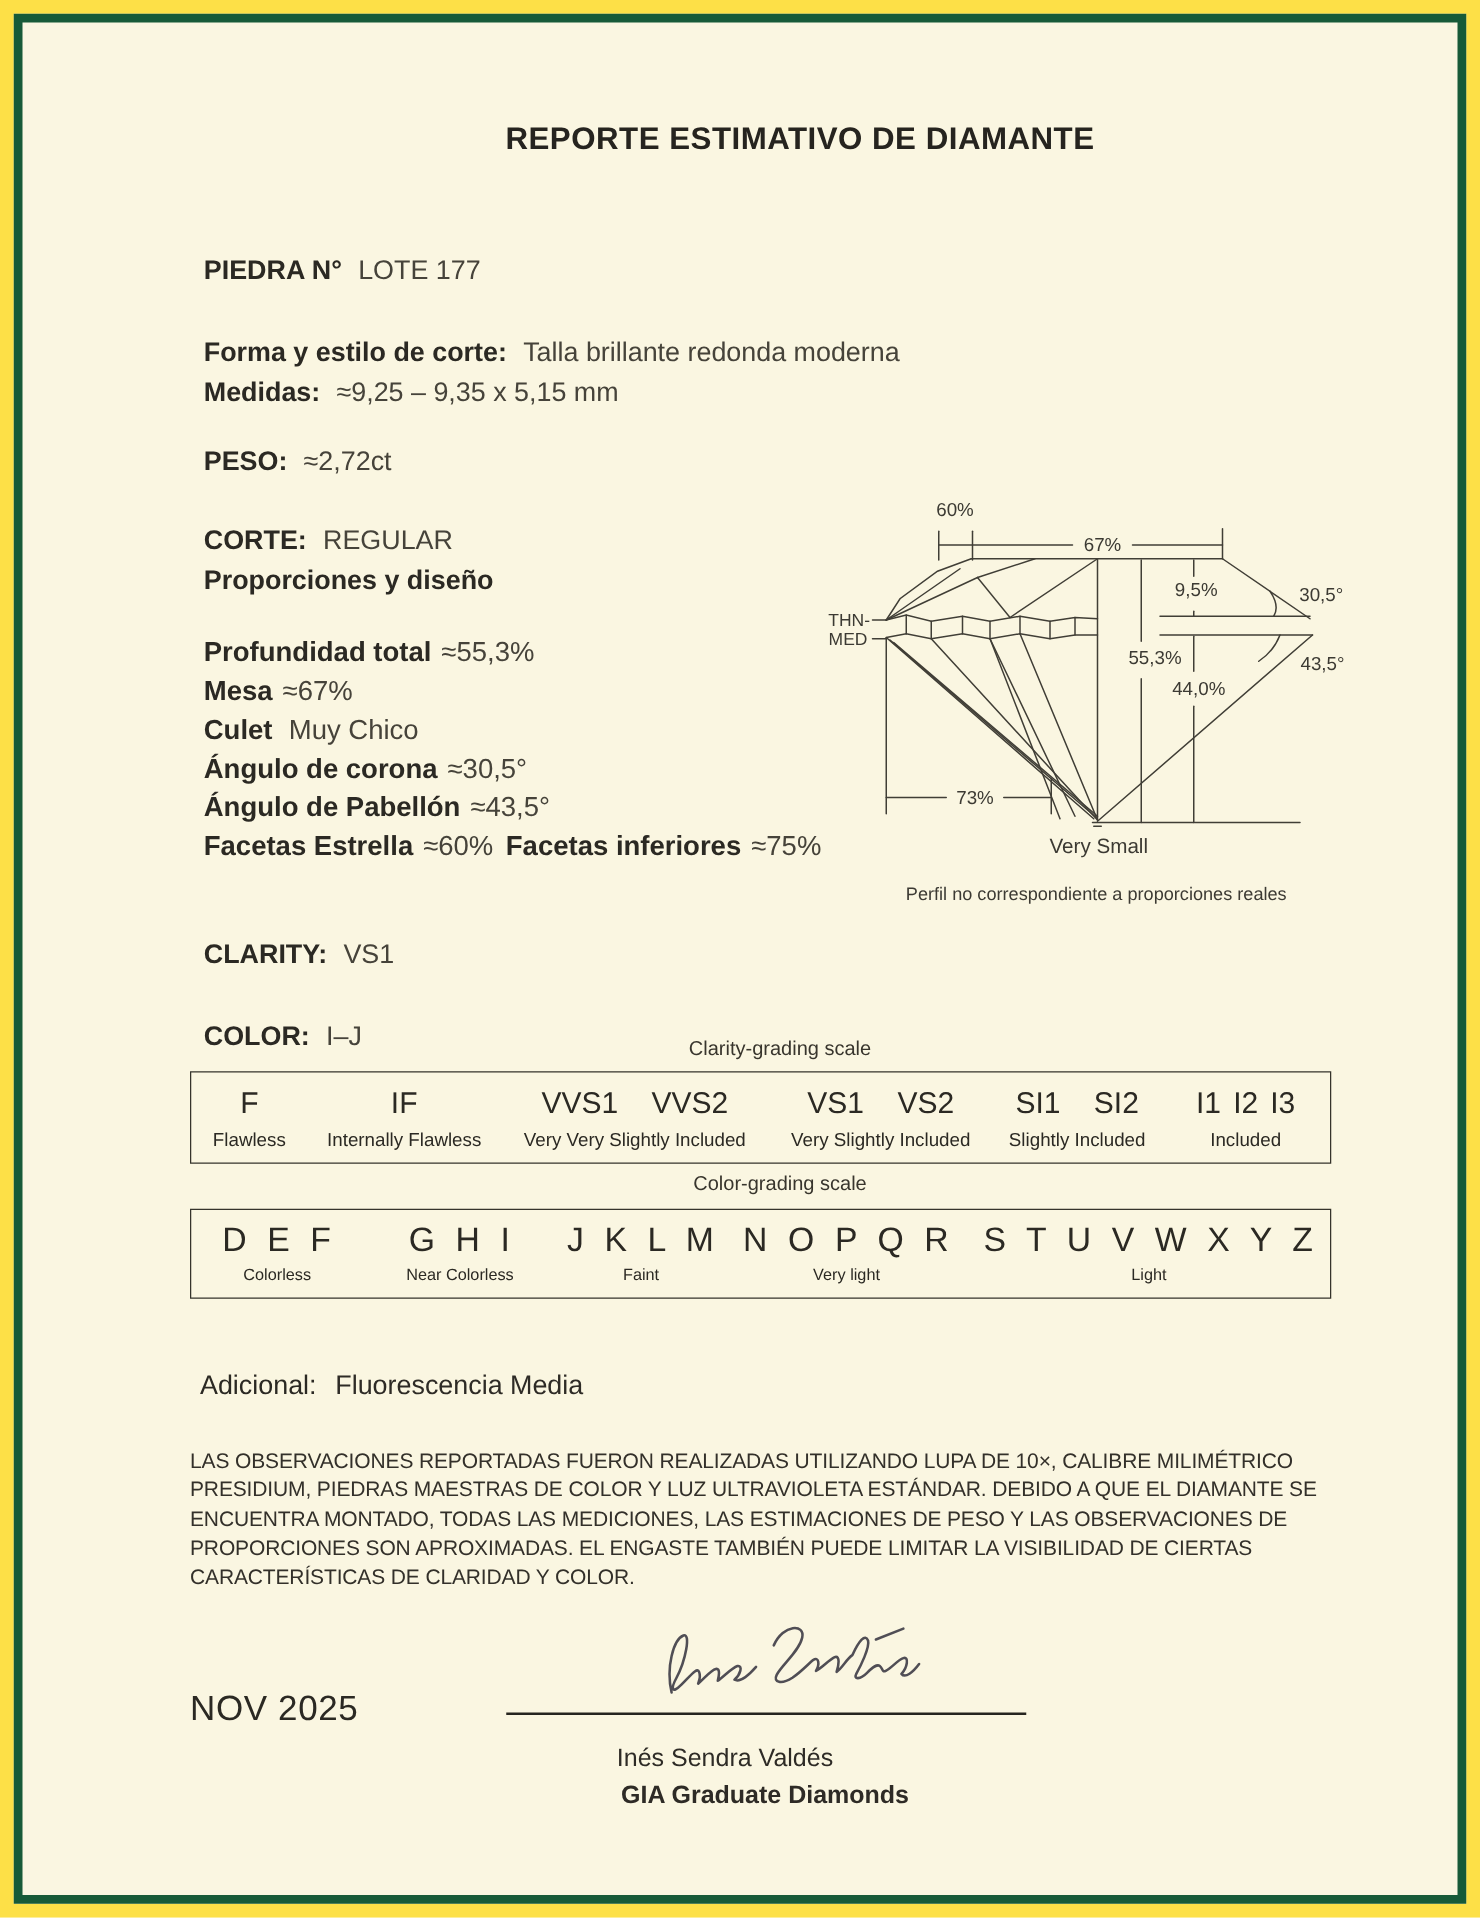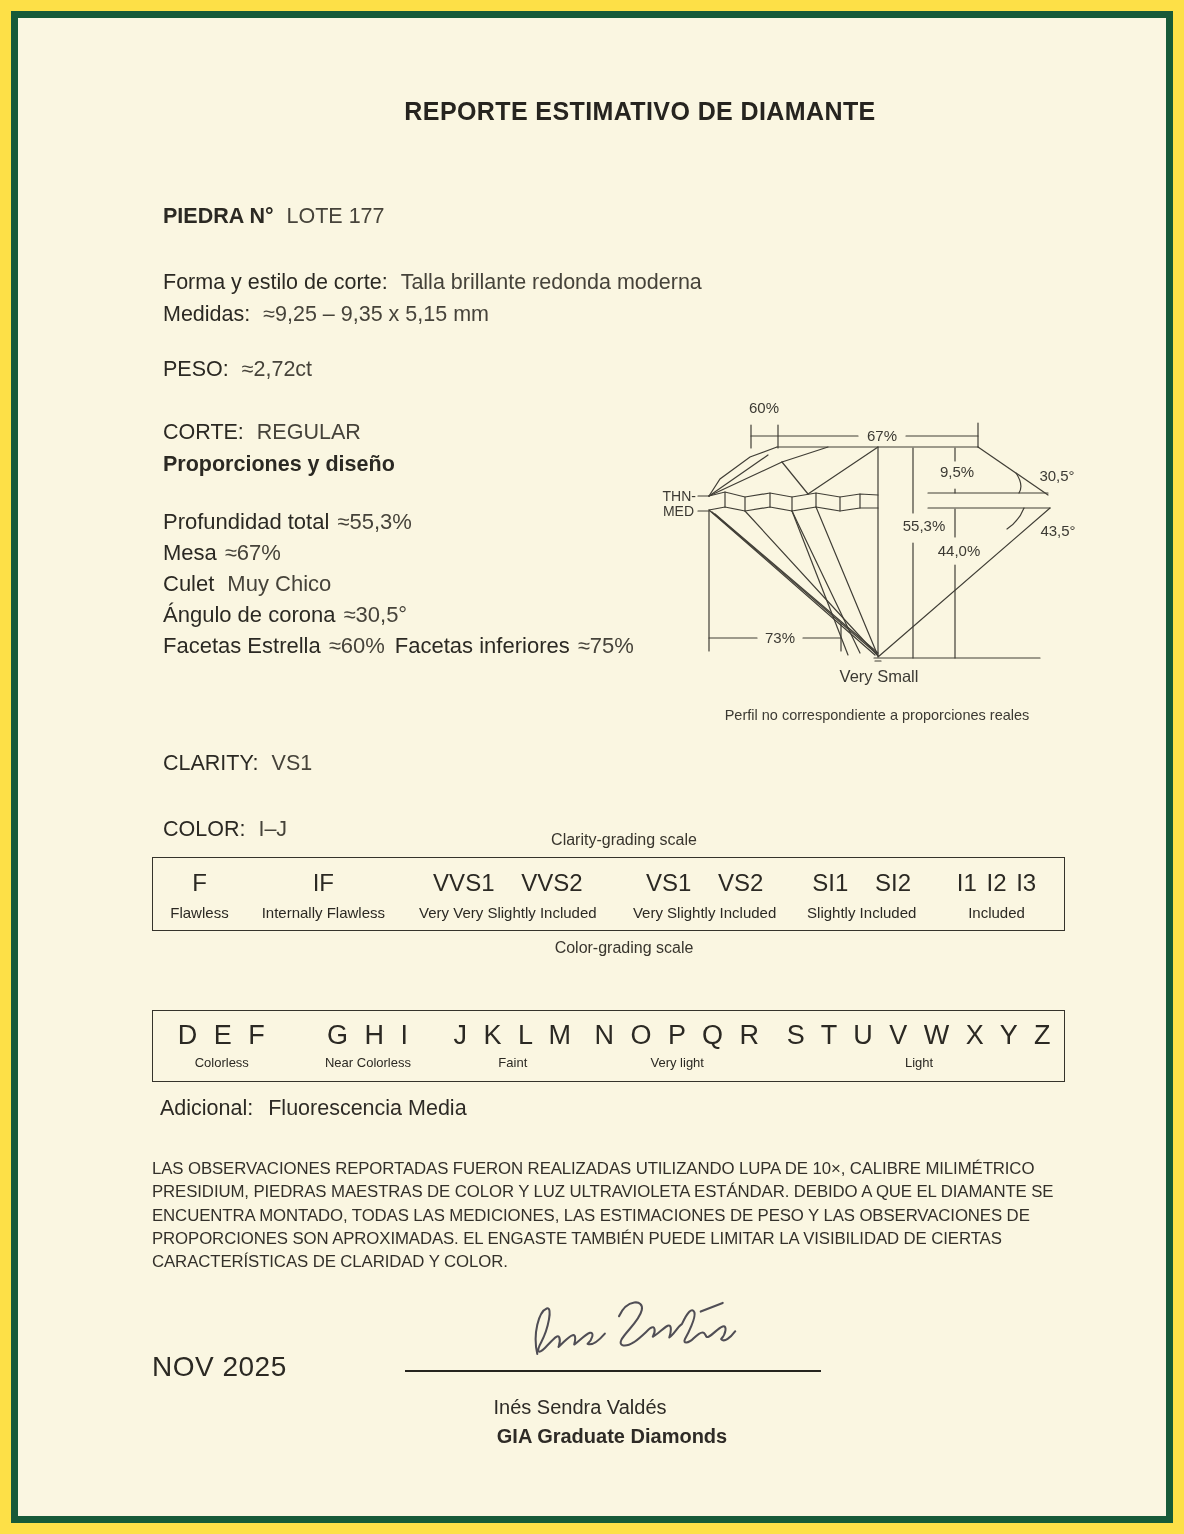--- a/index.html
+++ b/index.html
@@ -2,34 +2,34 @@
 <html><head>
 <meta charset="utf-8">
 <style>
   html,body{margin:0;padding:0;}
   body{font-family:"Liberation Sans", sans-serif; -webkit-font-smoothing:antialiased;}
   .page{position:relative;width:1184px;height:1534px;background:#fde047;overflow:hidden;color:#2b2923;}
   .frame{position:absolute;inset:11px;border:7px solid #175a38;background:#faf6e1;}
   .abs{position:absolute;}
   .title{font-size:25px;font-weight:700;letter-spacing:.4px;white-space:nowrap;color:#26241f;}
   .line21{font-size:21.5px;white-space:nowrap;}
-  .lbl{font-weight:400;color:#2b2923;}
+  .lbl{font-weight:700;color:#2b2923;}
   .val{font-weight:400;color:#46433a;margin-left:7px;}
   .semib{font-weight:600;color:#2b2923;}
   .props{font-size:22px;line-height:31px;white-space:nowrap;}
   .props .val{margin-left:8px;}
   .props .val2{font-weight:400;color:#46433a;margin-left:8px;margin-right:10px;}
   .scale-title{font-size:16px;color:#38352d;white-space:nowrap;transform:translateX(-50%);margin-left:16px;}
   .scale-box{left:152px;width:913px;border:1.6px solid #35332b;display:flex;box-sizing:border-box;background:transparent;}
   .scale-cell{display:flex;flex-direction:column;align-items:center;justify-content:flex-start;}
   .clarity-box{top:857px;height:74px;padding-top:11px;}
   .clarity-box .grades{font-size:24px;font-weight:400;color:#2b2923;word-spacing:20px;white-space:pre;}
   .clarity-box .tight .grades{word-spacing:3px;}
   .clarity-box .desc{font-size:15px;margin-top:7px;color:#2b2923;white-space:nowrap;}
-  .color-box{top:1010px;height:72px;padding-top:9px;}
+  .color-box{top:967px;height:72px;padding-top:9px;}
   .color-box .grades{font-size:27px;font-weight:400;color:#2b2923;word-spacing:7px;letter-spacing:1px;white-space:pre;}
   .color-box .desc{font-size:13px;margin-top:4px;color:#2b2923;white-space:nowrap;}
   .disclaimer{left:152px;top:1157px;width:918px;font-size:16.8px;line-height:23.3px;color:#33302a;letter-spacing:-0.1px;}
   .date{font-size:28px;font-weight:500;letter-spacing:.5px;color:#2b2923;}
   .sigline{left:405px;top:1370px;width:416px;border-top:2.4px solid #26251f;height:0;}
   .signer{transform:translateX(-50%);font-size:20px;white-space:nowrap;color:#2e2b26;}
   .cred{font-weight:700;}
   svg text{font-family:"Liberation Sans", sans-serif;fill:#3c3a33;}
 </style>
 </head>
@@ -63,20 +63,21 @@
     <span class="lbl">CORTE:</span>
     <span class="val">REGULAR</span>
   </div>
   <div class="abs line21 semib" style="left:163px;top:452px;">Proporciones y diseño</div>
 
   <div class="abs props" style="left:163px;top:506px;">
     <div><span class="lbl">Profundidad total</span><span class="val">≈55,3%</span></div>
     <div><span class="lbl">Mesa</span><span class="val">≈67%</span></div>
     <div><span class="lbl">Culet</span><span class="val" style="margin-left:13px;">Muy Chico</span></div>
     <div><span class="lbl">Ángulo de corona</span><span class="val">≈30,5°</span></div>
+    <div><span class="lbl">Ángulo de Pabellón</span><span class="val">≈43,5°</span></div>
     <div>
       <span class="lbl">Facetas Estrella</span><span class="val2">≈60%</span><span class="lbl">Facetas inferiores</span><span class="val">≈75%</span>
     </div>
   </div>
 
   <div class="abs line21" style="left:163px;top:751px;">
     <span class="lbl">CLARITY:</span>
     <span class="val">VS1</span>
   </div>
   <div class="abs line21" style="left:163px;top:817px;">

